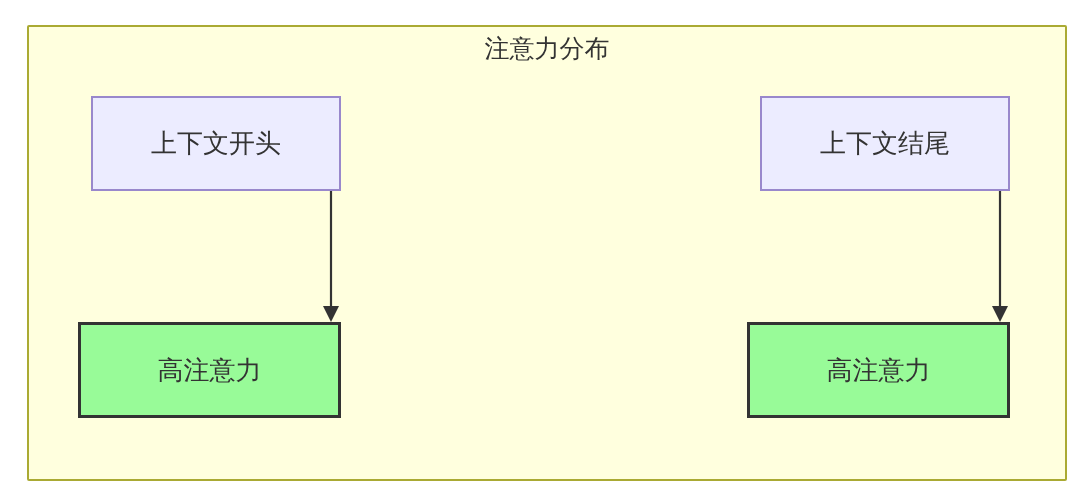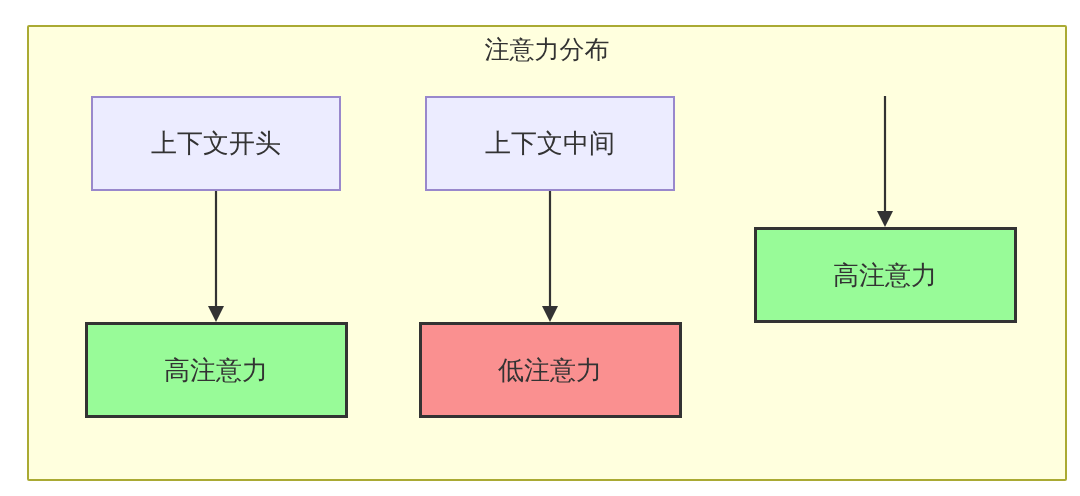--- a/index.html
+++ b/index.html
@@ -7,20 +7,21 @@
     padding: 0;
     background: #ffffff;
     font-family: "Liberation Sans", "DejaVu Sans", sans-serif;
   }
   .canvas {
     position: relative;
     width: 1080px;
     height: 496px;
     background: #ffffff;
     overflow: hidden;
+    font-family: Liberation Serif, serif;
   }
   .cluster {
     position: absolute;
     left: 27px;
     top: 25px;
     width: 1040px;
     height: 456px;
     box-sizing: border-box;
     background: var(--canvas-bg, #FFFFDE);
     border: 2px solid var(--canvas-border, #AAAA33);
@@ -35,21 +36,21 @@
     font-size: 25px;
     line-height: 30px;
     color: var(--text, #333333);
   }
   .column {
     position: absolute;
     top: 69px;
     width: 250px;
     display: flex;
     flex-direction: column;
-    align-items: center;
+    align-items: flex-end;
   }
   .col-0 { left: 62px; }
   .col-1 { left: 396px; }
   .col-2 { left: 731px; }
   .node {
     box-sizing: border-box;
     display: flex;
     align-items: center;
     justify-content: center;
     font-size: 26px;
@@ -94,30 +95,23 @@
 
     <div class="column col-0">
       <div class="node source-node">上下文开头</div>
       <svg class="arrow-svg" viewBox="0 0 20 131">
         <line class="arrow-line" x1="10" y1="0" x2="10" y2="117"></line>
         <polygon class="arrow-head" points="2,115 18,115 10,131"></polygon>
       </svg>
       <div class="node target-node high">高注意力</div>
     </div>
 
-    <div class="column col-1">
-      <div class="node source-node">上下文中间</div>
-      <svg class="arrow-svg" viewBox="0 0 20 131">
-        <line class="arrow-line" x1="10" y1="0" x2="10" y2="117"></line>
-        <polygon class="arrow-head" points="2,115 18,115 10,131"></polygon>
-      </svg>
-      <div class="node target-node low">低注意力</div>
-    </div>
 
     <div class="column col-2">
+      <div class="node source-node">上下文结尾</div>
       <svg class="arrow-svg" viewBox="0 0 20 131">
         <line class="arrow-line" x1="10" y1="0" x2="10" y2="117"></line>
         <polygon class="arrow-head" points="2,115 18,115 10,131"></polygon>
       </svg>
       <div class="node target-node high">高注意力</div>
     </div>
 
   </div>
 </div>
 

